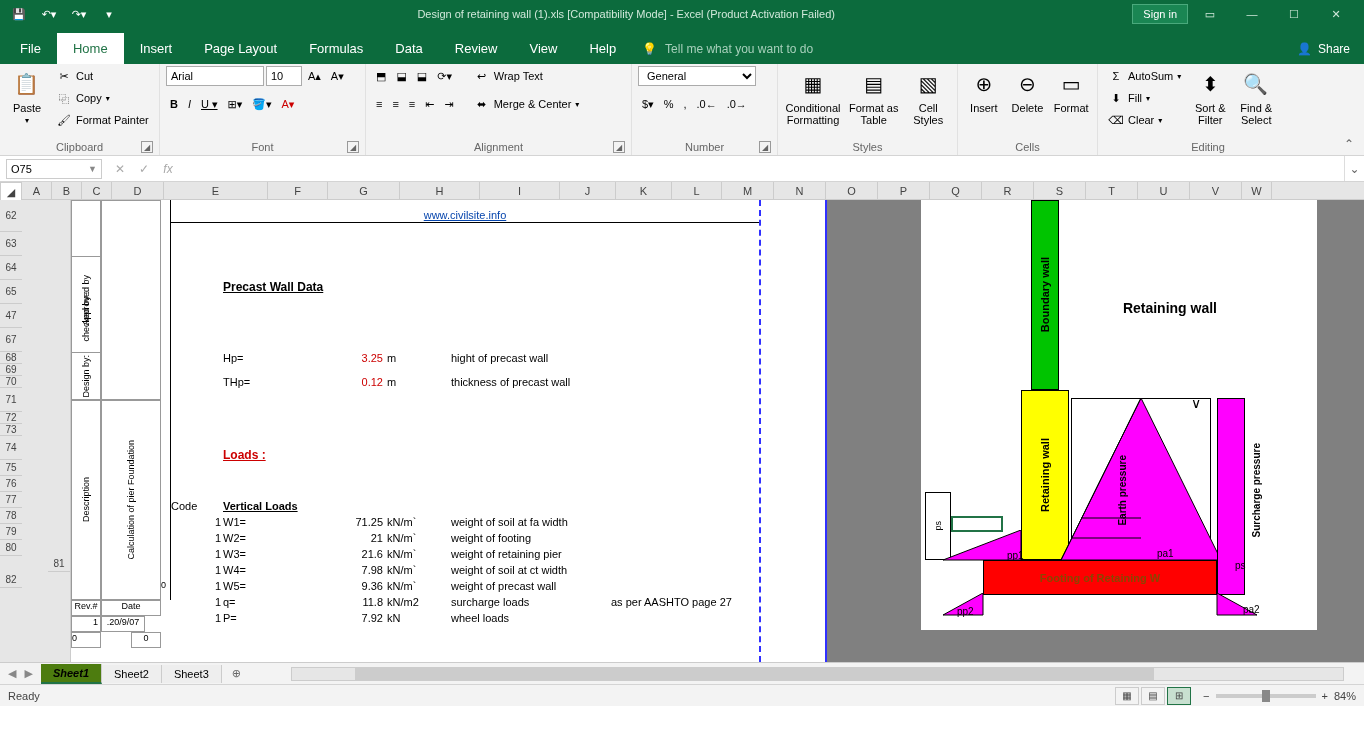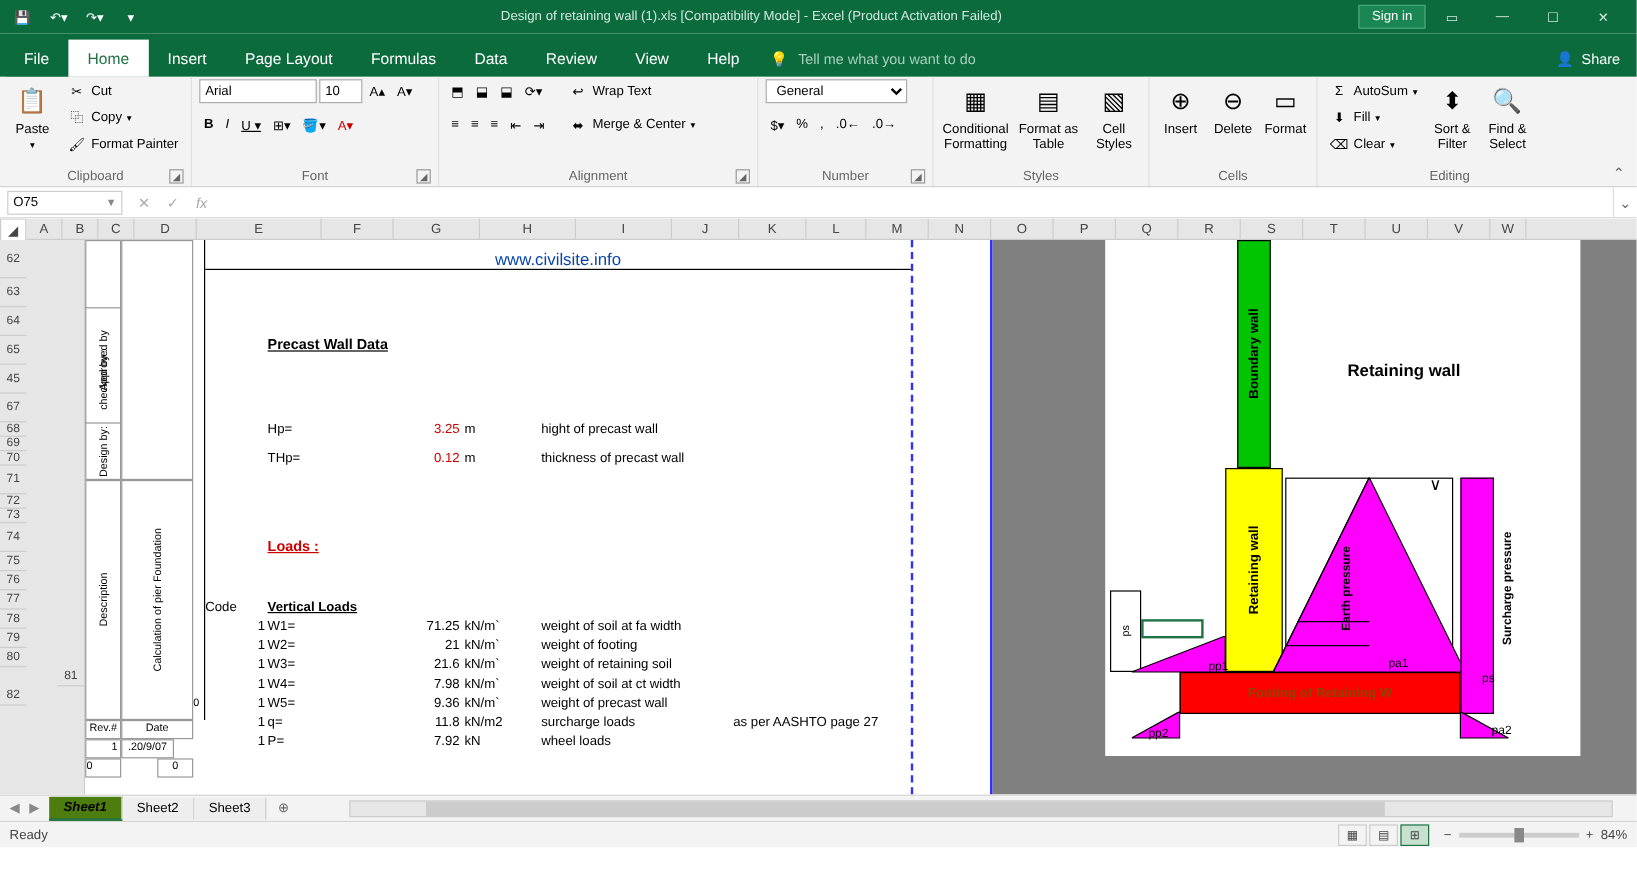--- a/index.html
+++ b/index.html
@@ -320,21 +320,21 @@
       <div class="ch" style="width: 52px;">U</div>
       <div class="ch" style="width: 52px;">V</div>
       <div class="ch" style="width: 30px;">W</div>
     </div>
   <div class="rowheads-and-cells">
     <div class="rowheads" id="rowheads">
         <div class="rh" style="height: 32px;">62</div>
         <div class="rh" style="height: 24px;">63</div>
         <div class="rh" style="height: 24px;">64</div>
         <div class="rh" style="height: 24px;">65</div>
-        <div class="rh" style="height: 24px;">45</div>
+        <div class="rh" style="height: 24px;">47</div>
         <div class="rh" style="height: 24px;">67</div>
         <div class="rh" style="height: 12px;">68</div>
         <div class="rh" style="height: 12px;">69</div>
         <div class="rh" style="height: 12px;">70</div>
         <div class="rh" style="height: 24px;">71</div>
         <div class="rh" style="height: 12px;">72</div>
         <div class="rh" style="height: 12px;">73</div>
         <div class="rh" style="height: 24px;">74</div>
         <div class="rh" style="height: 16px;">75</div>
         <div class="rh" style="height: 16px;">76</div>
@@ -364,21 +364,21 @@
       <div style="position:absolute;left:0;top:200px;width:30px;height:200px;border:1px solid #999;display:flex;align-items:center;justify-content:center">
           <span class="vrot">Description</span>
         </div>
       <div style="position:absolute;left:30px;top:200px;width:60px;height:200px;border:1px solid #999;display:flex;align-items:center;justify-content:center">
           <span class="vrot">Calculation of pier Foundation</span>
         </div>
       <div style="position:absolute;left:90px;top:380px;font-size:9px">0</div>
       <div style="position:absolute;left:30px;top:0;width:60px;height:200px;border:1px solid #999"></div>
       <div style="position:absolute;left:90px;top:0;width:10px;height:400px;border-right:1px solid #000"></div>
 
-      <div style="position:absolute;left:100px;top:8px;width:588px;text-align:center;border-bottom:1px solid #000"><span style="color:#0645ad;font-size:14px">www.civilsite.info</span></div>
+      <div style="position:absolute;left:100px;top:8px;width:588px;text-align:center;border-bottom:1px solid #000"><span style="color:#0645ad;text-decoration:underline;font-size:11px">www.civilsite.info</span></div>
 
       <div style="position:absolute;left:152px;top:80px;font-weight:bold;text-decoration:underline;font-size:12px">Precast Wall Data</div>
       <div style="position:absolute;left:152px;top:152px;font-size:11px">Hp=</div>
       <div style="position:absolute;left:256px;top:152px;width:56px;text-align:right;color:#c00;font-size:11px">3.25</div>
       <div style="position:absolute;left:316px;top:152px;font-size:11px">m</div>
       <div style="position:absolute;left:380px;top:152px;font-size:11px">hight of precast wall</div>
       <div style="position:absolute;left:152px;top:176px;font-size:11px">THp=</div>
       <div style="position:absolute;left:256px;top:176px;width:56px;text-align:right;color:#c00;font-size:11px">0.12</div>
       <div style="position:absolute;left:316px;top:176px;font-size:11px">m</div>
       <div style="position:absolute;left:380px;top:176px;font-size:11px">thickness of precast wall</div>
@@ -395,21 +395,21 @@
           <div style="position:absolute;left:380px;top:316px;font-size:11px">weight of soil  at fa width</div>
           <div style="position:absolute;left:130px;top:332px;width:20px;text-align:right;font-size:11px">1</div>
           <div style="position:absolute;left:152px;top:332px;font-size:11px">W2=</div>
           <div style="position:absolute;left:256px;top:332px;width:56px;text-align:right;font-size:11px">21</div>
           <div style="position:absolute;left:316px;top:332px;font-size:11px">kN/m`</div>
           <div style="position:absolute;left:380px;top:332px;font-size:11px">weight of footing</div>
           <div style="position:absolute;left:130px;top:348px;width:20px;text-align:right;font-size:11px">1</div>
           <div style="position:absolute;left:152px;top:348px;font-size:11px">W3=</div>
           <div style="position:absolute;left:256px;top:348px;width:56px;text-align:right;font-size:11px">21.6</div>
           <div style="position:absolute;left:316px;top:348px;font-size:11px">kN/m`</div>
-          <div style="position:absolute;left:380px;top:348px;font-size:11px">weight of retaining soil</div>
+          <div style="position:absolute;left:380px;top:348px;font-size:11px">weight of retaining pier</div>
           <div style="position:absolute;left:130px;top:364px;width:20px;text-align:right;font-size:11px">1</div>
           <div style="position:absolute;left:152px;top:364px;font-size:11px">W4=</div>
           <div style="position:absolute;left:256px;top:364px;width:56px;text-align:right;font-size:11px">7.98</div>
           <div style="position:absolute;left:316px;top:364px;font-size:11px">kN/m`</div>
           <div style="position:absolute;left:380px;top:364px;font-size:11px">weight of soil at ct width</div>
           <div style="position:absolute;left:130px;top:380px;width:20px;text-align:right;font-size:11px">1</div>
           <div style="position:absolute;left:152px;top:380px;font-size:11px">W5=</div>
           <div style="position:absolute;left:256px;top:380px;width:56px;text-align:right;font-size:11px">9.36</div>
           <div style="position:absolute;left:316px;top:380px;font-size:11px">kN/m`</div>
           <div style="position:absolute;left:380px;top:380px;font-size:11px">weight of precast wall</div>

